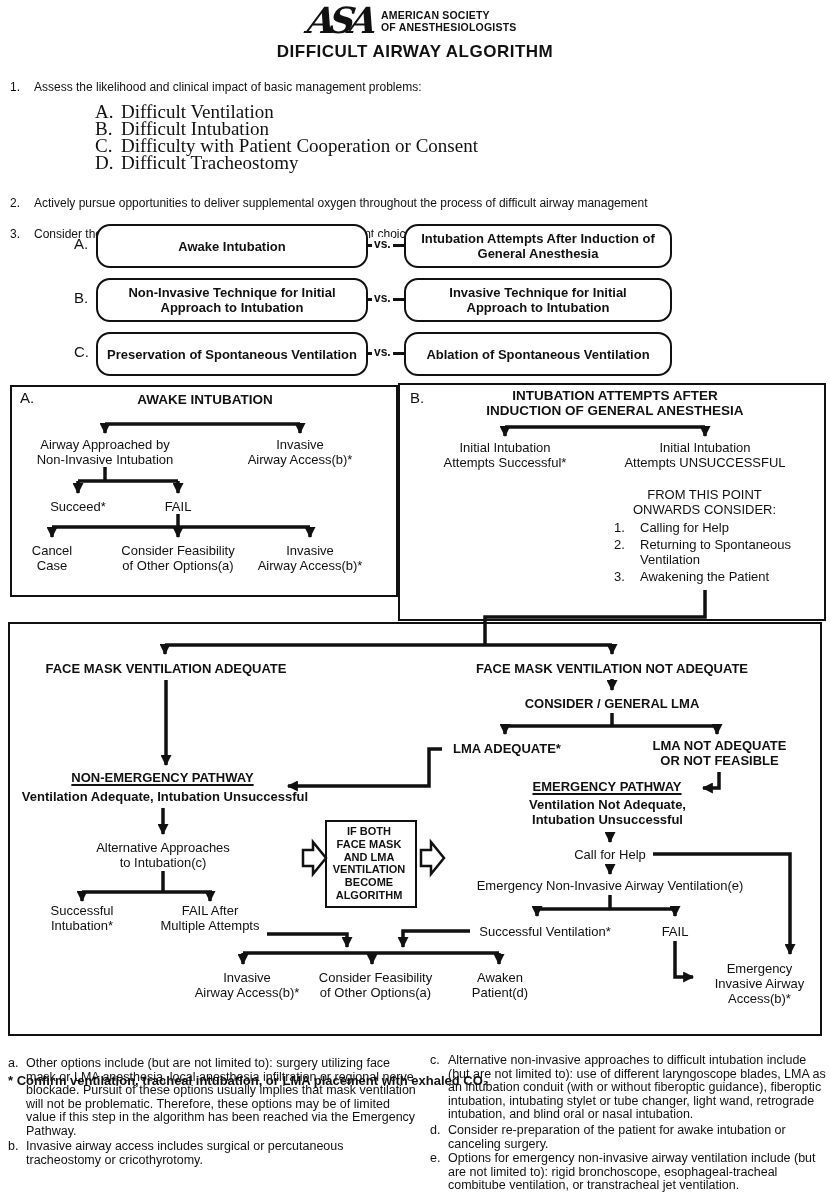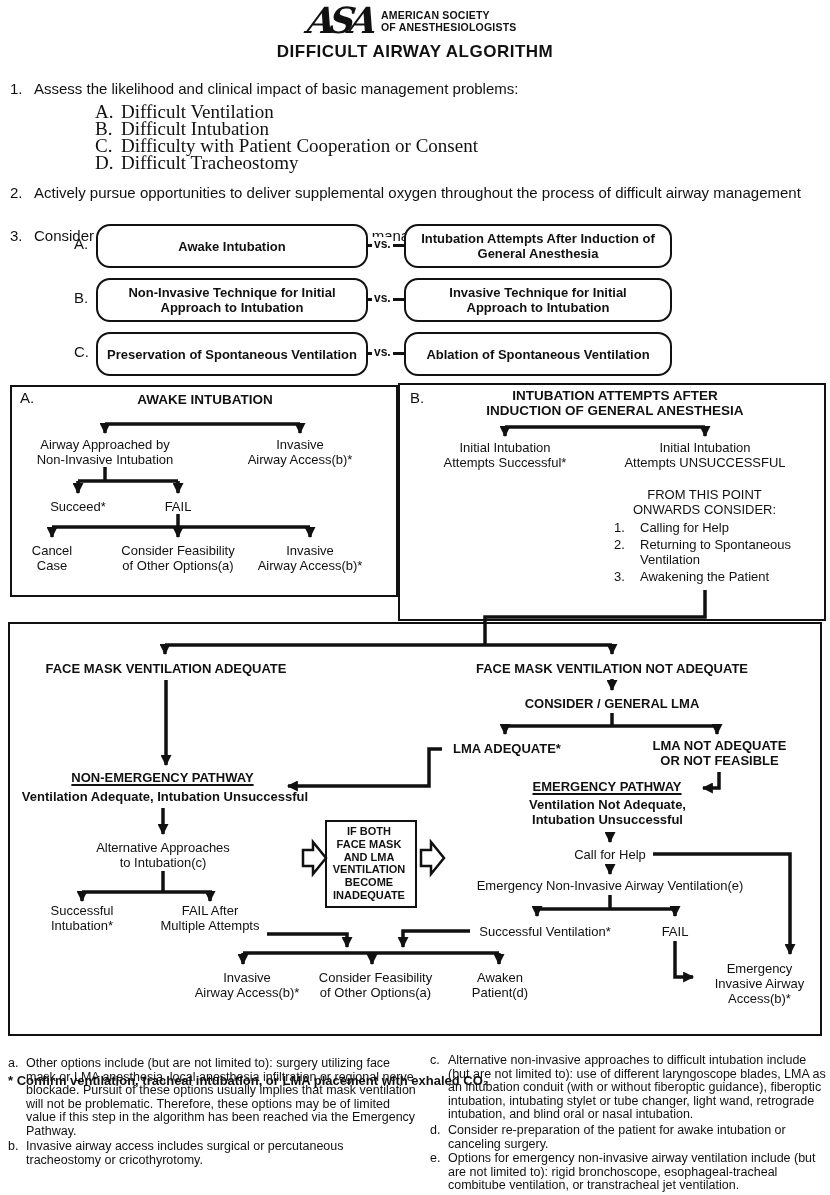--- a/index.html
+++ b/index.html
@@ -2,21 +2,21 @@
 <html><head>
 <meta charset="utf-8">
 <style>
   html,body{margin:0;padding:0;background:#fff;}
   #page{position:relative;width:830px;height:1195px;background:#fff;overflow:hidden;
         font-family:"Liberation Sans", sans-serif;color:#111;}
   .abs{position:absolute;}
   .node{position:absolute;text-align:center;font-size:13px;line-height:15px;white-space:pre-line;}
   .b{font-weight:bold;}
   .u{text-decoration:underline;text-decoration-thickness:2px;text-underline-offset:2px;}
-  .stepline{position:absolute;font-size:15px;white-space:nowrap;}
+  .stepline{position:absolute;font-size:12px;white-space:nowrap;}
   .stepnum{display:inline-block;width:24px;}
   .subitem{position:absolute;font-size:19px;white-space:nowrap;font-family:Liberation Serif, serif;}
   .subletter{display:inline-block;width:26px;}
   .letterlabel{position:absolute;font-size:15px;}
   .rbox{position:absolute;border:2.5px solid #111;border-radius:14px;display:flex;
         align-items:center;justify-content:center;text-align:center;font-size:13px;
         font-weight:bold;line-height:15px;white-space:pre-line;background:#fff;}
   .vs-line{position:absolute;height:2.5px;background:#111;}
   .vs-label{position:absolute;background:#fff;font-size:12px;font-weight:bold;padding:0 2px;}
   .frame{position:absolute;border:2.5px solid #111;background:transparent;}
@@ -43,21 +43,21 @@
   <div class="org" style="left:381px;top:10px;">AMERICAN SOCIETY
 OF ANESTHESIOLOGISTS</div>
   <div class="doc-title">DIFFICULT AIRWAY ALGORITHM</div>
 
   <div class="stepline" style="left:10px;top:80px;"><span class="stepnum">1.</span><span>Assess the likelihood and clinical impact of basic management problems:</span></div>
   <div class="subitem" style="left:95px;top:101px;"><span class="subletter">A.</span><span>Difficult Ventilation</span></div>
   <div class="subitem" style="left:95px;top:118px;"><span class="subletter">B.</span><span>Difficult Intubation</span></div>
   <div class="subitem" style="left:95px;top:135px;"><span class="subletter">C.</span><span>Difficulty with Patient Cooperation or Consent</span></div>
   <div class="subitem" style="left:95px;top:152px;"><span class="subletter">D.</span><span>Difficult Tracheostomy</span></div>
 
-  <div class="stepline" style="left:10px;top:184px;"><span class="stepnum">2.</span><span>Actively pursue opportunities to deliver supplemental oxygen throughout the process of difficult airway management</span></div>
+  <div class="stepline" style="left:10px;top:196px;"><span class="stepnum">2.</span><span>Actively pursue opportunities to deliver supplemental oxygen throughout the process of difficult airway management</span></div>
 
   <div class="stepline" style="left:10px;top:227px;"><span class="stepnum">3.</span><span>Consider the relative merits and feasibility of basic management choices:</span></div>
 
   <div class="letterlabel" style="left:74px;top:235px;">A.</div>
   <div class="rbox" style="left:96px;top:224px;width:268px;height:40px;">Awake Intubation</div>
   <div class="vs-line" style="left:364px;top:244px;width:40px;"></div>
   <div class="vs-label" style="left:372px;top:237px;">vs.</div>
   <div class="rbox" style="left:404px;top:224px;width:264px;height:40px;">Intubation Attempts After Induction of
 General Anesthesia</div>
 
@@ -192,21 +192,21 @@
   <div class="node b u" style="left:512px;top:779px;width:190px;">EMERGENCY PATHWAY</div>
   <div class="node b" style="left:520px;top:797px;width:175px;">Ventilation Not Adequate,
 Intubation Unsuccessful</div>
   <div class="node" style="left:73px;top:840px;width:180px;">Alternative Approaches
 to Intubation(c)</div>
   <div class="node b" style="left:327px;top:825px;width:84px;font-size:11px;line-height:12.8px;">IF BOTH
 FACE MASK
 AND LMA
 VENTILATION
 BECOME
-INADEQUATE</div>
+ALGORITHM</div>
   <div class="node" style="left:545px;top:847px;width:130px;">Call for Help</div>
   <div class="node" style="left:440px;top:878px;width:340px;">Emergency Non-Invasive Airway Ventilation(e)</div>
   <div class="node" style="left:32px;top:903px;width:100px;">Successful
 Intubation*</div>
   <div class="node" style="left:140px;top:903px;width:140px;">FAIL After
 Multiple Attempts</div>
   <div class="node" style="left:440px;top:924px;width:210px;">Successful Ventilation*</div>
   <div class="node" style="left:645px;top:924px;width:60px;">FAIL</div>
   <div class="node" style="left:172px;top:970px;width:150px;">Invasive
 Airway Access(b)*</div>

